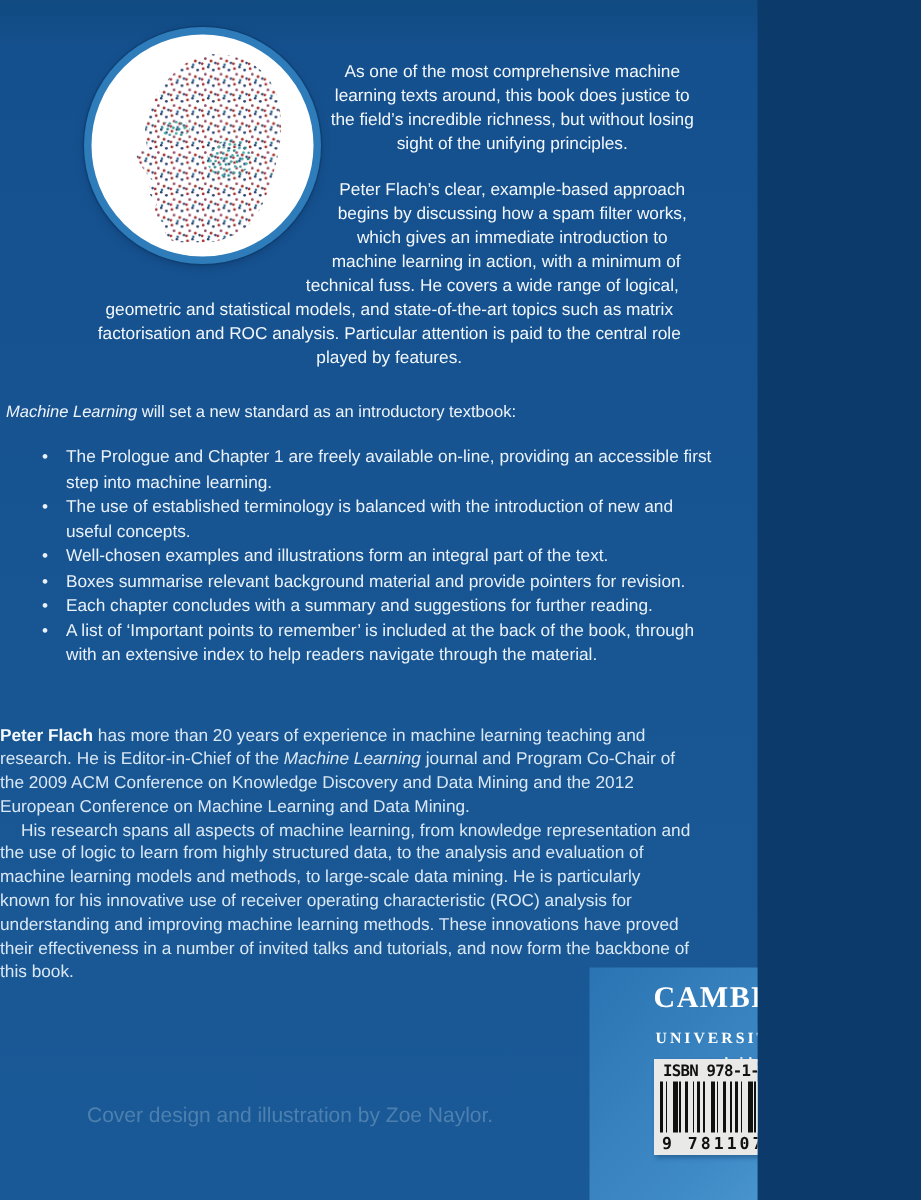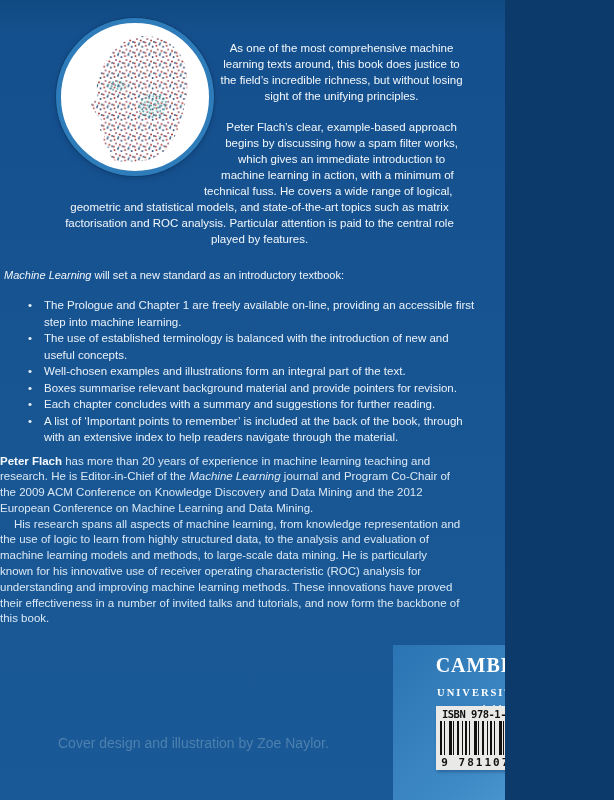--- a/index.html
+++ b/index.html
@@ -56,21 +56,21 @@
     position:relative;
     padding-left:20px;
     margin:0;
   }
   .bullet-list li::before{
     content:"•";
     position:absolute;left:4px;top:0;
     color:#eaf2f9;
   }
   
-  .bio{margin:8px 44px 0 0;padding-left:0;}
+  .bio{margin:38px 44px 0 0;padding-left:0;}
   .bio p{
     margin:0;
     font-size:11.5px;
     line-height:15.8px;
     color:#d9e8f4;
     max-width:492px;
   }
   .bio .bold-name{font-weight:bold;color:#f4f9fd;}
   .bio .it{font-style:italic;}
   .bio .para2{text-indent:14px;}

